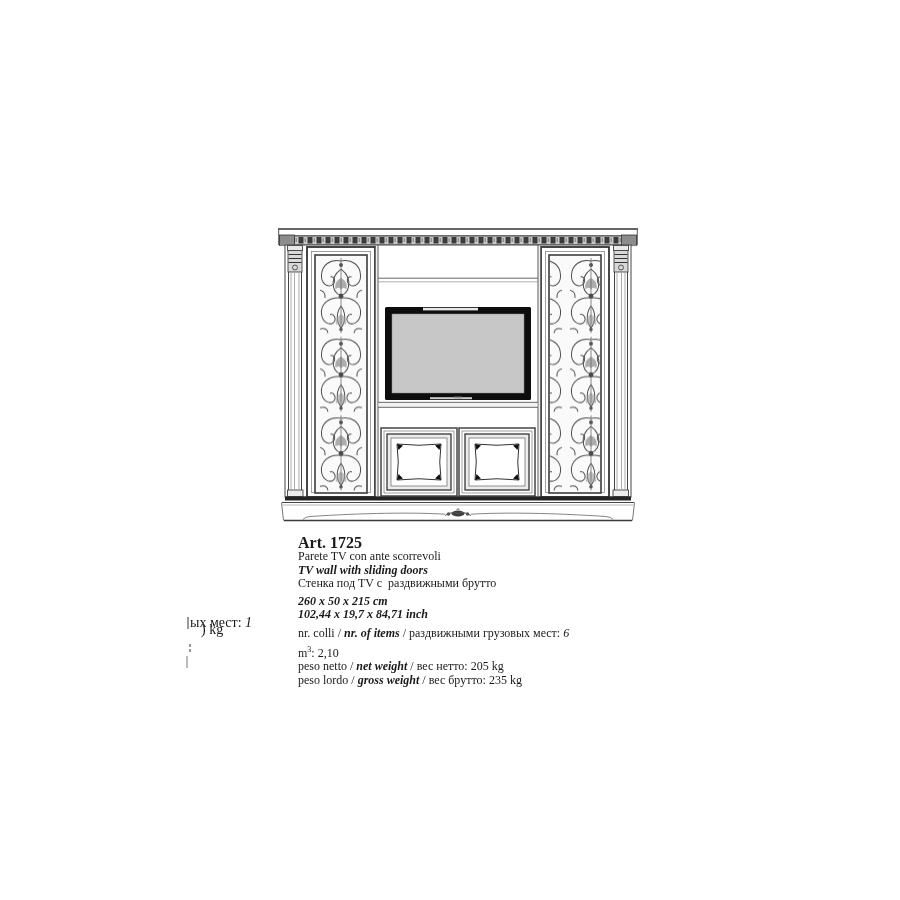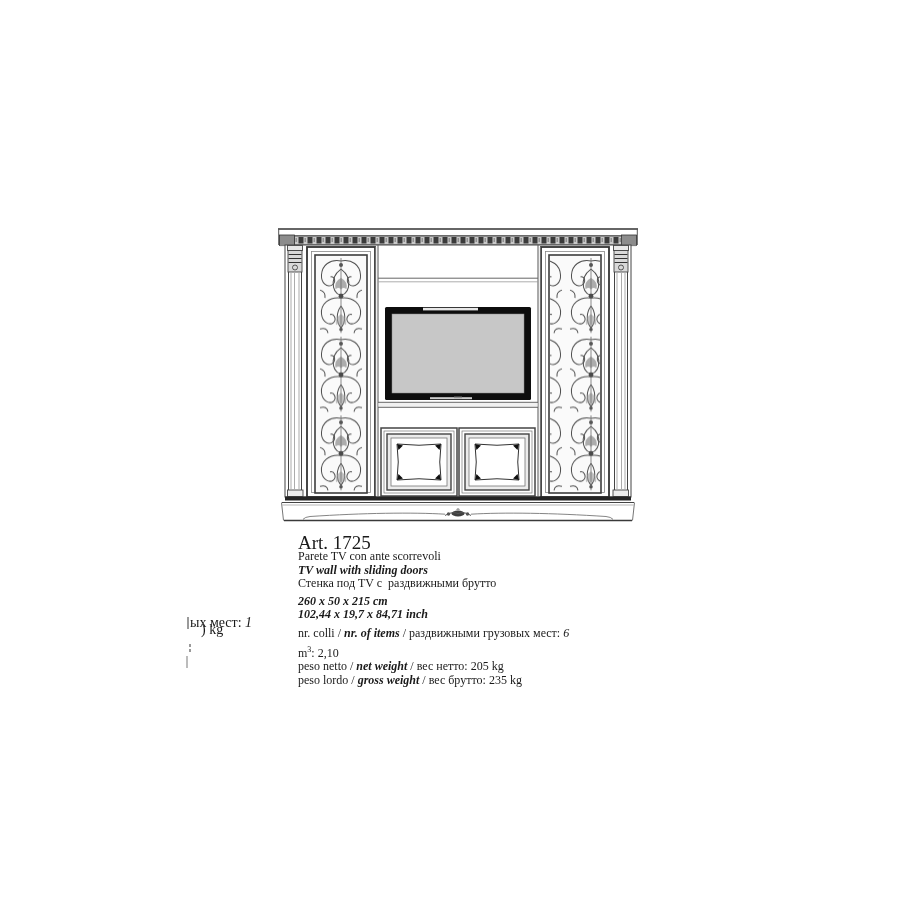--- a/index.html
+++ b/index.html
@@ -6,21 +6,21 @@
   body{
     width:900px;height:900px;position:relative;background:#ffffff;
     font-family:"Liberation Serif","DejaVu Serif",serif;color:#1a1a1a;
     overflow:hidden;
   }
   
   .drawing-wrap{position:absolute;left:278px;top:228px;width:360px;height:296px;}
   
   .spec-block{position:absolute;left:298px;top:536px;width:330px;font-size:12px;line-height:13.4px;}
   .spec-block p{margin:0;}
-  .t-art{font-weight:normal;font-size:19px;margin-bottom:1px !important;}
+  .t-art{font-weight:bold;font-size:16px;margin-bottom:1px !important;}
   .t-bi{font-weight:bold;font-style:italic;}
   .bi{font-weight:bold;font-style:italic;text-align:center;}
   .it{font-style:italic;}
   .mt4{margin-top:4px !important;}
   .mt6{margin-top:6px !important;}
   .pre{white-space:pre;}
   sup{font-size:8px;line-height:0;}
   
   .frag{position:absolute;font-size:14px;white-space:pre;}
   .frag-1{left:190px;top:615px;}

